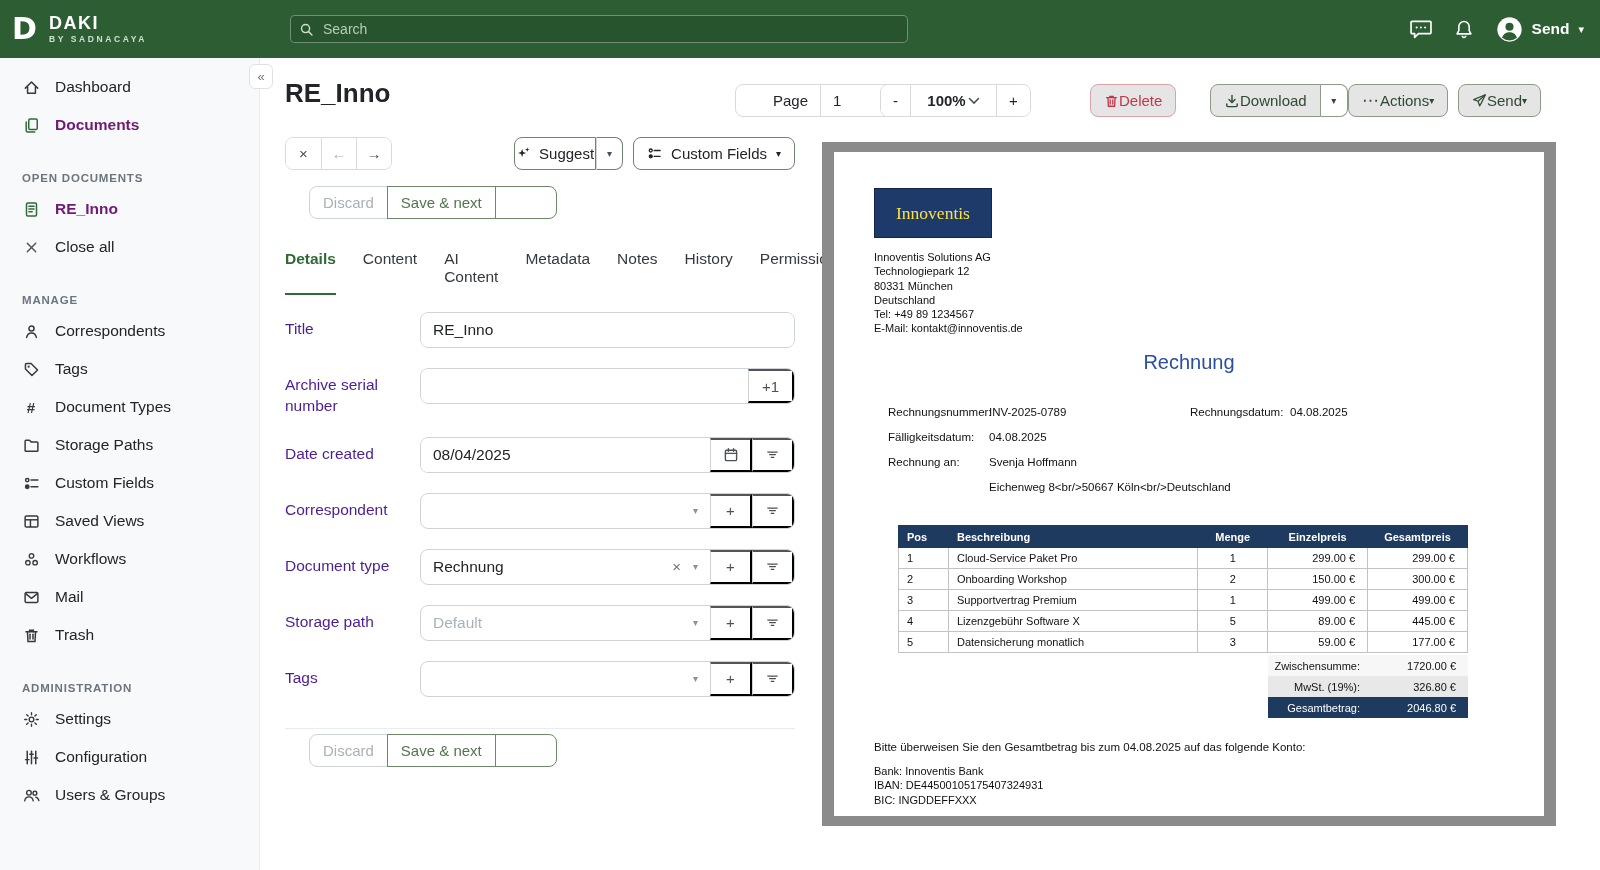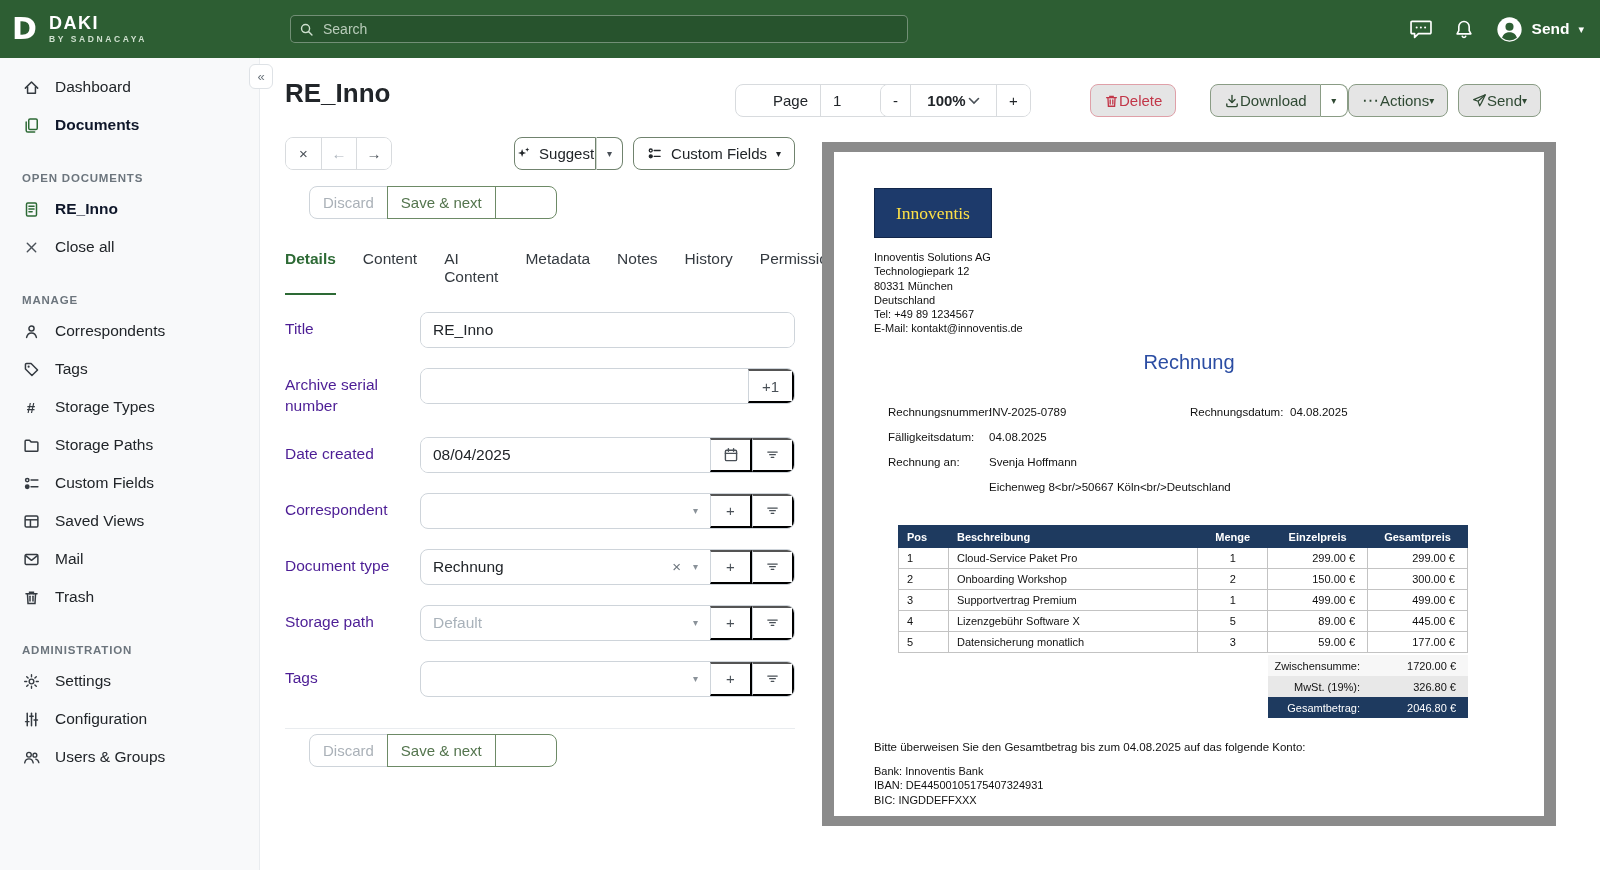--- a/index.html
+++ b/index.html
@@ -36,21 +36,21 @@
   
   .sidebar {
     position:absolute; left:0; top:58px; width:260px; bottom:0;
     background:#f8f9fa; border-right:1px solid #e9ecef; overflow:hidden;
   }
   .side-item {
     display:flex; align-items:center; gap:15px; height:38px; padding-left:22px;
     font-size:15.5px; font-weight:500; color:#212529; cursor:pointer;
   }
   .side-item .si-icon { width:18px; display:flex; justify-content:center; color:#343a40; }
-  .side-item.active { color:#0f172a; font-weight:700; }
+  .side-item.active { color:#701a75; font-weight:700; }
   .side-item.active .si-icon { color:#2d6a35; }
   .side-section { padding:0 0 0 22px; margin-top:28px; margin-bottom:6px;
     font-size:11.5px; font-weight:600; letter-spacing:.8px; color:#6c757d; }
   .sidebar .first-group { padding-top:10px; }
   .hash-glyph { font-size:15px; font-weight:600; }
 
   .collapse-btn {
     position:absolute; left:249px; top:64px; width:24px; height:25px; z-index:5;
     background:#fff; border:1px solid #dee2e6; border-radius:6px; color:#6c757d;
     font-size:13px; line-height:1; cursor:pointer; padding:0;
@@ -268,21 +268,21 @@
     <span class="si-icon">
       <svg width="17" height="17" viewBox="0 0 16 16" fill="none" stroke="currentColor" stroke-width="1.4" stroke-linejoin="round">
           <path d="M2.3 7.6V3.3a1 1 0 0 1 1-1h4.3l6.1 6.1-5.3 5.3-6.1-6.1z"></path>
           <circle cx="5.3" cy="5.3" r="1" fill="currentColor" stroke="none"></circle>
         </svg>
     </span>
     <span>Tags</span>
   </div>
   <div class="side-item">
     <span class="si-icon hash-glyph">#</span>
-    <span>Storage Types</span>
+    <span>Document Types</span>
   </div>
   <div class="side-item">
     <span class="si-icon">
       <svg width="17" height="17" viewBox="0 0 16 16" fill="none" stroke="currentColor" stroke-width="1.4" stroke-linejoin="round">
           <path d="M2 12.6V3.9a.8.8 0 0 1 .8-.8h3.3l1.5 1.5h5.6a.8.8 0 0 1 .8.8v7.2a.8.8 0 0 1-.8.8H2.8a.8.8 0 0 1-.8-.8z"></path>
         </svg>
     </span>
     <span>Storage Paths</span>
   </div>
   <div class="side-item">
@@ -298,20 +298,30 @@
   </div>
   <div class="side-item">
     <span class="si-icon">
       <svg width="17" height="17" viewBox="0 0 16 16" fill="none" stroke="currentColor" stroke-width="1.4" stroke-linejoin="round">
           <rect x="2" y="2.8" width="12" height="10.4" rx="1.2"></rect>
           <line x1="2" y1="6.4" x2="14" y2="6.4"></line>
           <line x1="7" y1="6.4" x2="7" y2="13.2"></line>
         </svg>
     </span>
     <span>Saved Views</span>
+  </div>
+  <div class="side-item">
+    <span class="si-icon">
+      <svg width="17" height="17" viewBox="0 0 16 16" fill="none" stroke="currentColor" stroke-width="1.3">
+          <circle cx="8" cy="4.6" r="2.1"></circle>
+          <circle cx="4.6" cy="11" r="2.1"></circle>
+          <circle cx="11.4" cy="11" r="2.1"></circle>
+        </svg>
+    </span>
+    <span>Workflows</span>
   </div>
   <div class="side-item">
     <span class="si-icon">
       <svg width="17" height="17" viewBox="0 0 16 16" fill="none" stroke="currentColor" stroke-width="1.4" stroke-linejoin="round">
           <rect x="2" y="3.4" width="12" height="9.2" rx="1"></rect>
           <path d="M2.5 4.4 8 8.8l5.5-4.4"></path>
         </svg>
     </span>
     <span>Mail</span>
   </div>

